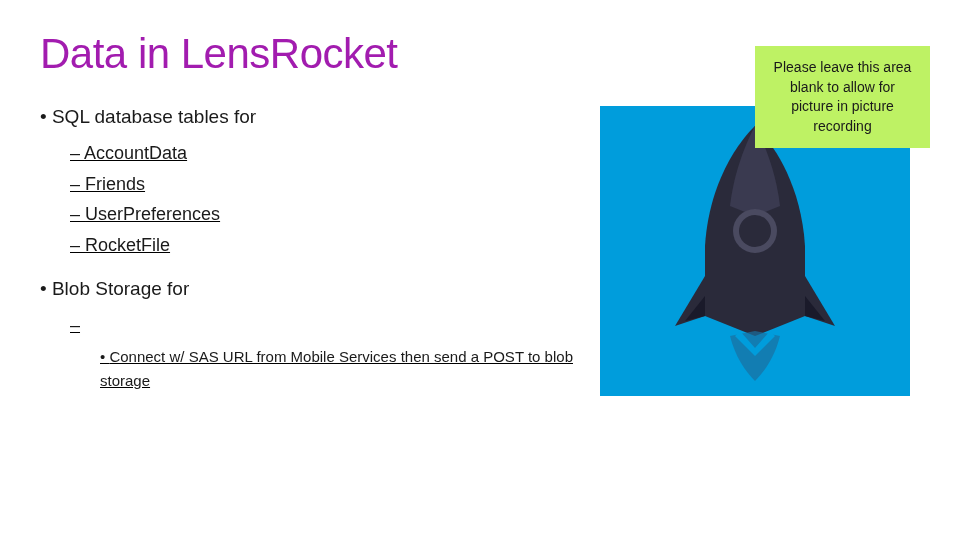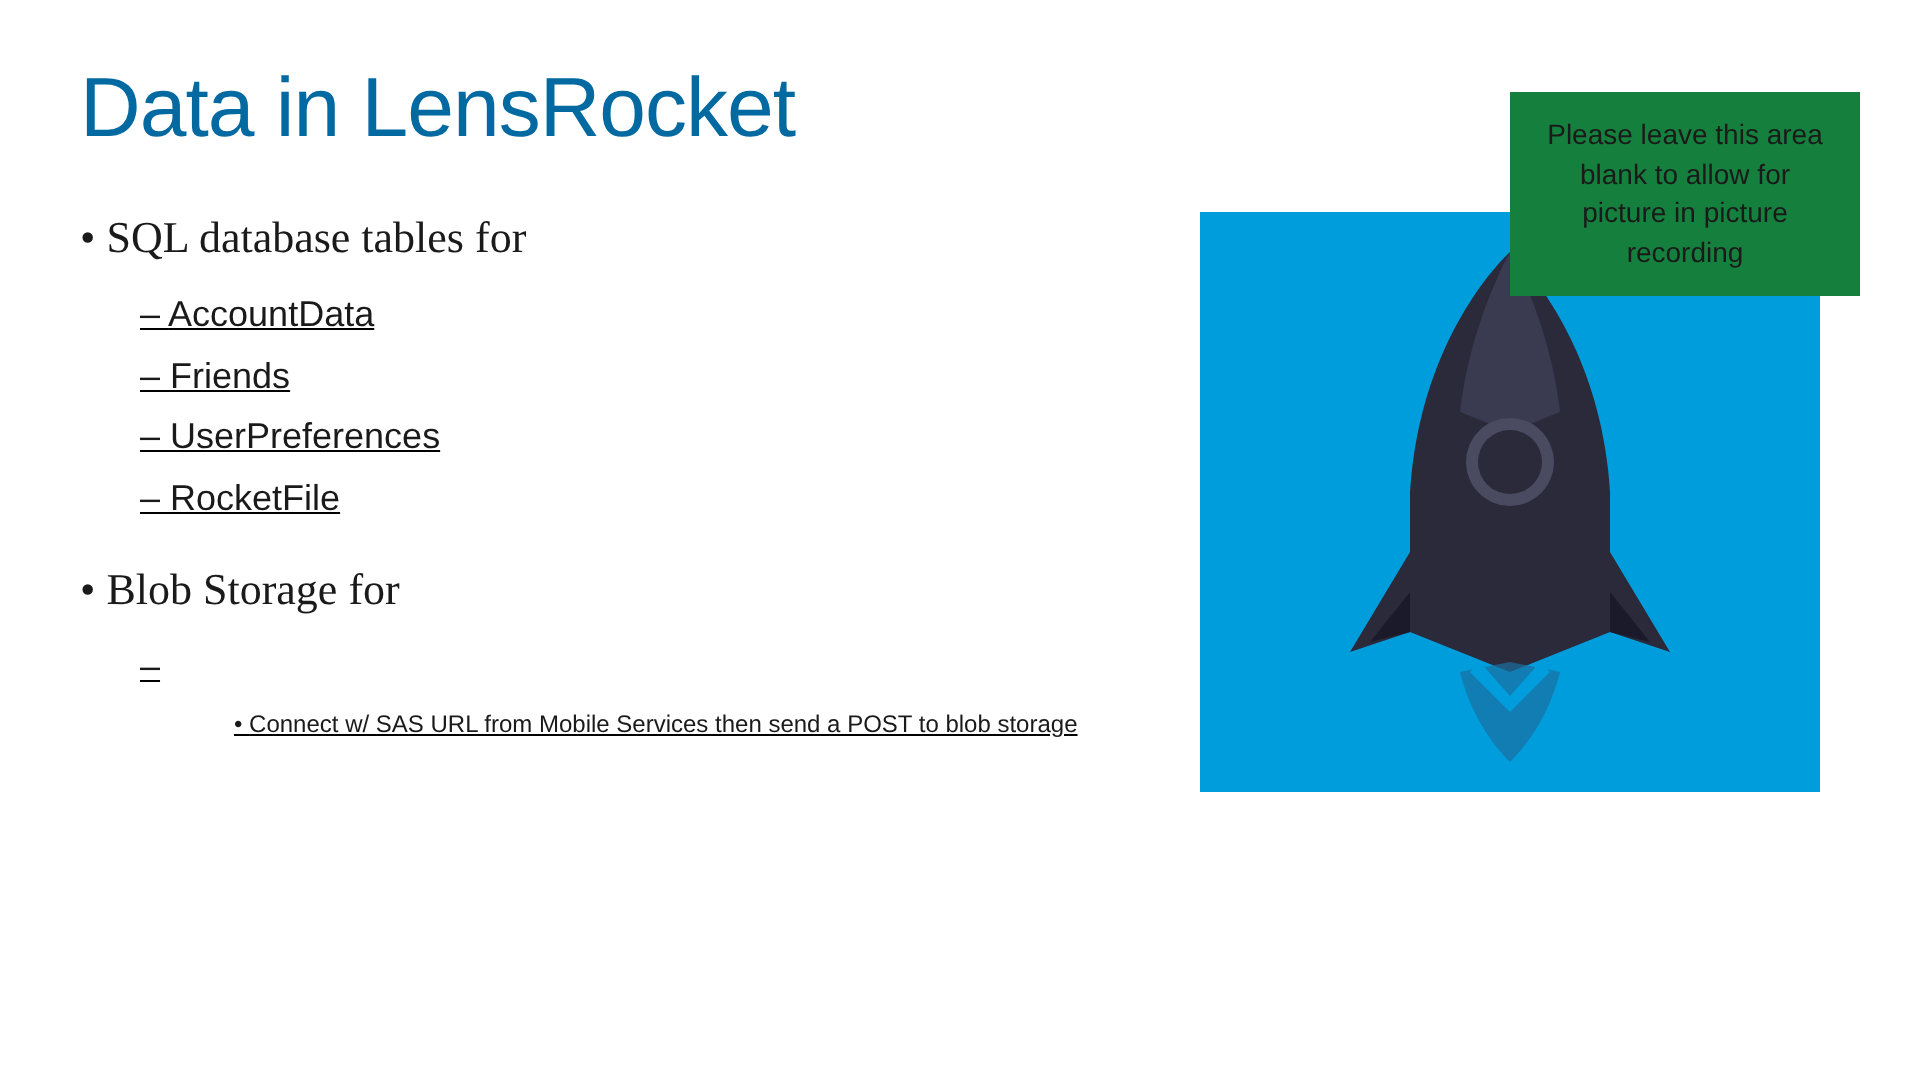--- a/index.html
+++ b/index.html
@@ -17,42 +17,41 @@
       width: 960px;
       height: 540px;
       background: #ffffff;
       position: relative;
       padding: 30px 40px 30px 40px;
     }
 
     .title {
       font-size: 42px;
       font-weight: 300;
-      color: #0369a1;
+      color: #a21caf;
       margin-bottom: 28px;
       letter-spacing: -0.5px;
     }
 
     .content-area {
       display: flex;
       width: 100%;
     }
 
     .left-content {
       flex: 1;
       padding-right: 20px;
     }
 
     .bullet-main {
-      font-size: 22px;
+      font-size: 19px;
       font-weight: 400;
       color: #1a1a1a;
       margin-bottom: 10px;
       list-style: none;
-      font-family: Liberation Serif, serif;
     }
 
     .bullet-main::before {
       content: '• ';
     }
 
     .sub-list {
       list-style: none;
       margin-left: 30px;
       margin-bottom: 18px;
@@ -70,43 +69,42 @@
       content: '– ';
     }
 
     .sub-sub-list {
       list-style: none;
       margin-left: 30px;
       margin-top: 4px;
     }
 
     .sub-sub-list li {
-      font-size: 12px;
+      font-size: 15px;
       color: #1a1a1a;
       line-height: 1.6;
       font-weight: 300;
-      margin-left: 17px;
     }
 
     .sub-sub-list li::before {
       content: '• ';
     }
 
     .right-panel {
       width: 320px;
       position: relative;
       flex-shrink: 0;
     }
 
     .yellow-note {
       position: absolute;
       top: -60px;
       right: -10px;
       width: 175px;
-      background: #15803d;
+      background: #bef264;
       padding: 12px 14px;
       text-align: center;
       font-size: 14px;
       font-weight: 400;
       color: #1a1a1a;
       line-height: 1.4;
       z-index: 10;
     }
 
     .rocket-image {

